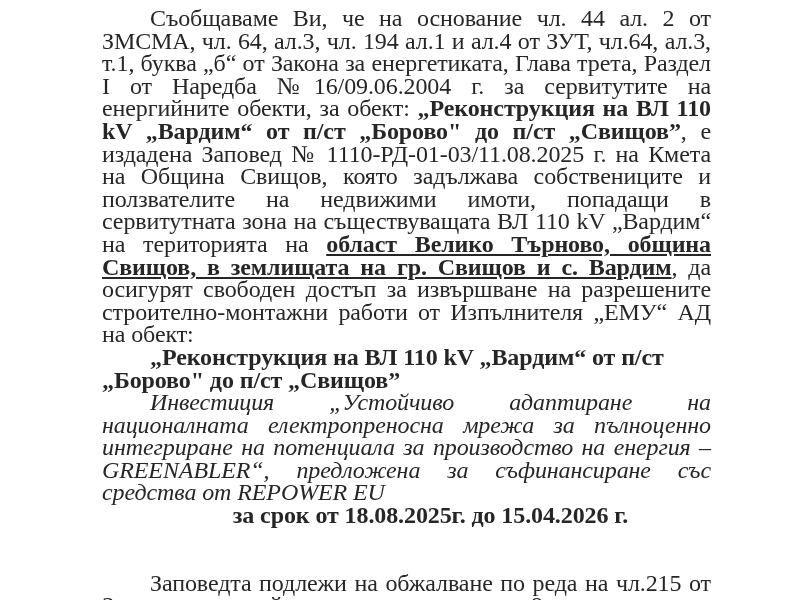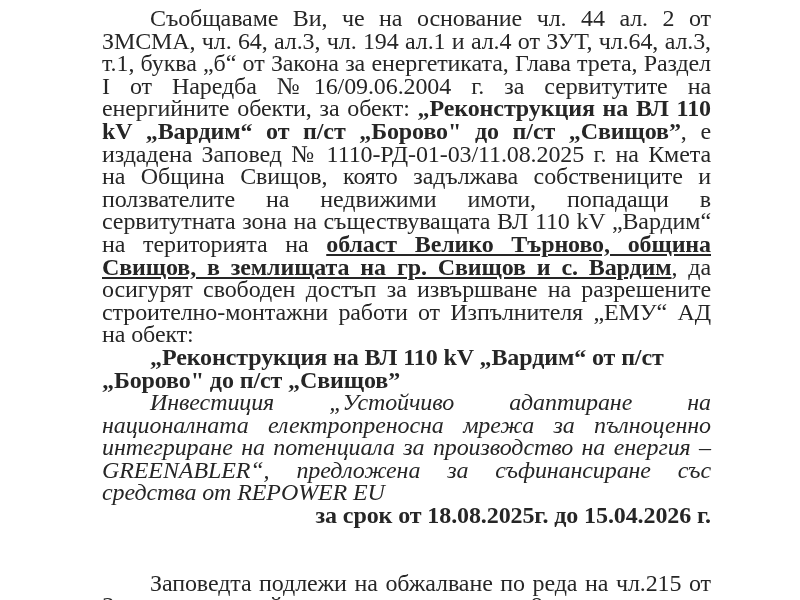--- a/index.html
+++ b/index.html
@@ -25,21 +25,21 @@
 </head>
 <body>
 
 <div class="page">
   <p class="indent"><span>Съобщаваме Ви, че на основание чл. 44 ал. 2 от ЗМСМА, чл. 64, ал.3, чл. 194 ал.1 и ал.4 от ЗУТ, чл.64, ал.3, т.1, буква „б“ от Закона за енергетиката, Глава трета, Раздел I от Наредба №16/09.06.2004 г. за сервитутите на енергийните обекти, за обект: </span><b>„Реконструкция на ВЛ 110 kV „Вардим“ от п/ст „Борово" до п/ст „Свищов”</b><span>, е издадена Заповед № 1110-РД-01-03/11.08.2025 г. на Кмета на Община Свищов, която задължава собствениците и ползвателите на недвижими имоти, попадащи в сервитутната зона на съществуващата ВЛ 110 kV „Вардим“ на територията на </span><b class="u">област Велико Търново, община Свищов, в землищата на гр. Свищов и с. Вардим</b><span>, да осигурят свободен достъп за извършване на разрешените строително-монтажни работи от Изпълнителя „ЕМУ“ АД на обект:</span></p>
 
   <p class="indent" style="text-align:left;"><b>„Реконструкция на ВЛ 110 kV „Вардим“ от п/ст „Борово" до п/ст „Свищов”</b></p>
 
   <p class="indent it">Инвестиция „Устойчиво адаптиране на националната електропреносна мрежа за пълноценно интегриране на потенциала за производство на енергия – GREENABLER“, предложена за съфинансиране със средства от REPOWER EU</p>
 
-  <p class="indent" style="text-align:right;"><b>за срок от 18.08.2025г. до 15.04.2026 г.</b></p>
+  <p class="indent" style="text-align:center;"><b>за срок от 18.08.2025г. до 15.04.2026 г.</b></p>
 
   <div class="gap"></div>
 
 
   <div class="gap"></div>
 
   <p class="indent">Заповедта подлежи на обжалване по реда на чл.215 от Закона за устройство на територията в 8-дневен срок от съобщаването ѝ чрез общинска администрация Свищов пред Административен съд гр. Велико Търново.</p>
 </div>
 
 </body></html>

